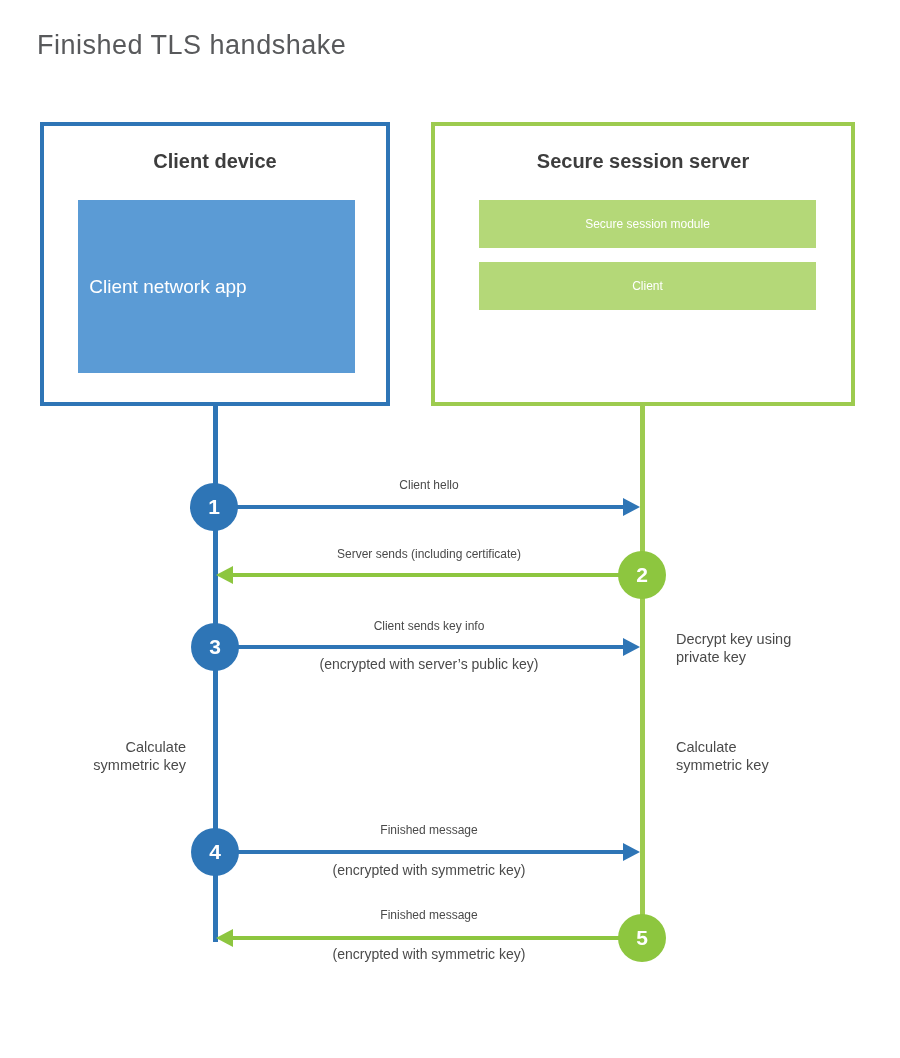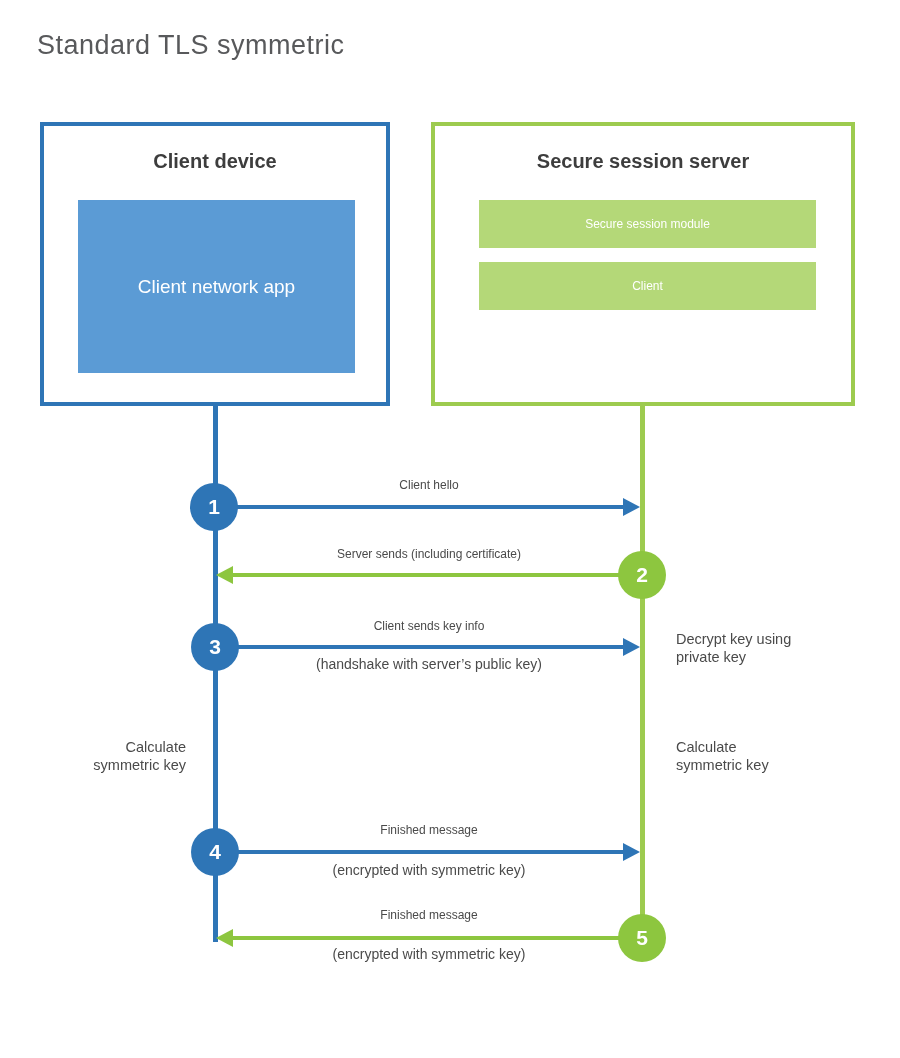--- a/index.html
+++ b/index.html
@@ -14,21 +14,21 @@
   
   .box { position:absolute; top:122px; height:284px; background:#ffffff; box-sizing:border-box; }
   .client-box { left:40px;  width:350px; border:4px solid #2e75b6;padding-left:40px; }
   .server-box { left:431px; width:424px; border:4px solid #9dcb4f; }
   .box-heading {
     position:absolute; left:0; right:0; top:24px; text-align:center;
     font-size:20px; font-weight:bold; color:#3d3d3d;
   }
   .client-app {
     position:absolute; left:34px; top:74px; width:277px; height:173px;
-    background:#5b9bd5; display:flex; align-items:center; justify-content:center;
+    background:#5b9bd5; display:flex; align-items:center; 
   }
   .client-app span {
     display:block; width:180px; text-align:center;
     color:#ffffff; font-size:19px; line-height:1.45;
   }
   .server-bar {
     position:absolute; left:44px; width:337px; height:48px;
     background:#b4d878; color:#ffffff; font-size:12px;
     display:flex; align-items:center; justify-content:center; text-align:center;
   }
@@ -62,21 +62,21 @@
     font-size:14px; color:#4a4a4a;
   }
   .note { position:absolute; font-size:14.5px; color:#4a4a4a; line-height:1.25; }
   .note.right-align { text-align:right; }
 </style>
 </head>
 <body>
 
 <div class="canvas">
 
-  <h1 class="title">Standard TLS symmetric</h1>
+  <h1 class="title">Finished TLS handshake</h1>
 
   <div class="box client-box">
     <div class="box-heading">Client device</div>
     <div class="client-app">
       <span>Client network app</span>
     </div>
   </div>
 
   <div class="box server-box">
     <div class="box-heading">Secure session server</div>
@@ -100,21 +100,21 @@
     <span>2</span>
   </div>
   <div class="msg" style="top:547px;">Server sends (including certificate)</div>
 
   <div class="hline blue" style="left:214px; top:645px; width:410px;"></div>
   <div class="head right" style="left:623px; top:638px;"></div>
   <div class="step-circle blue" style="left:191px; top:623px;">
     <span>3</span>
   </div>
   <div class="msg" style="top:619px;">Client sends key info</div>
-  <div class="submsg" style="top:656px;">(handshake with server’s public key)</div>
+  <div class="submsg" style="top:656px;">(encrypted with server’s public key)</div>
   <div class="note" style="left:676px; top:630px; width:135px;">Decrypt key using private key</div>
 
   <div class="note right-align" style="left:76px; top:738px; width:110px;">Calculate symmetric key</div>
   <div class="note" style="left:676px; top:738px; width:110px;">Calculate symmetric key</div>
 
   <div class="hline blue" style="left:214px; top:850px; width:410px;"></div>
   <div class="head right" style="left:623px; top:843px;"></div>
   <div class="step-circle blue" style="left:191px; top:828px;">
     <span>4</span>
   </div>

